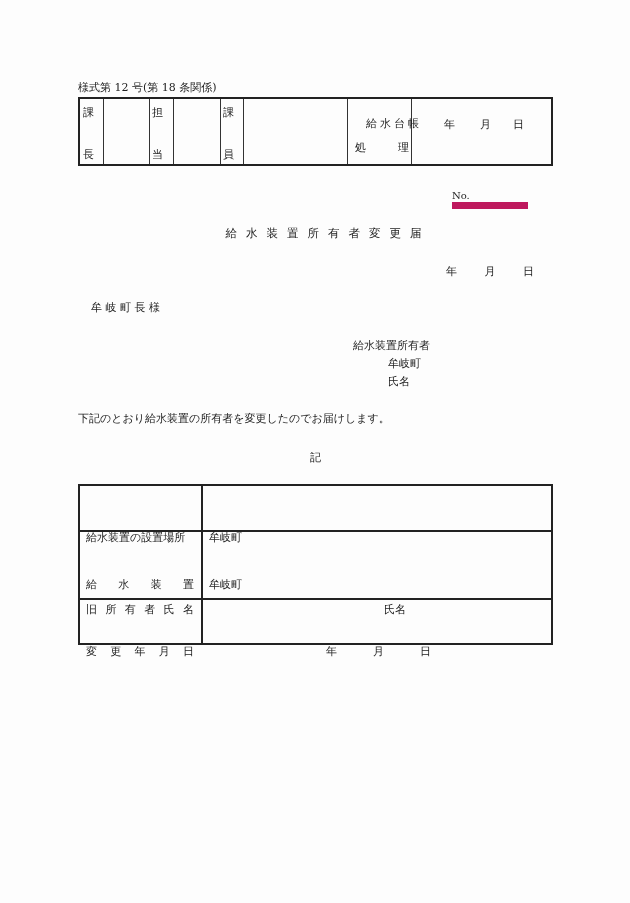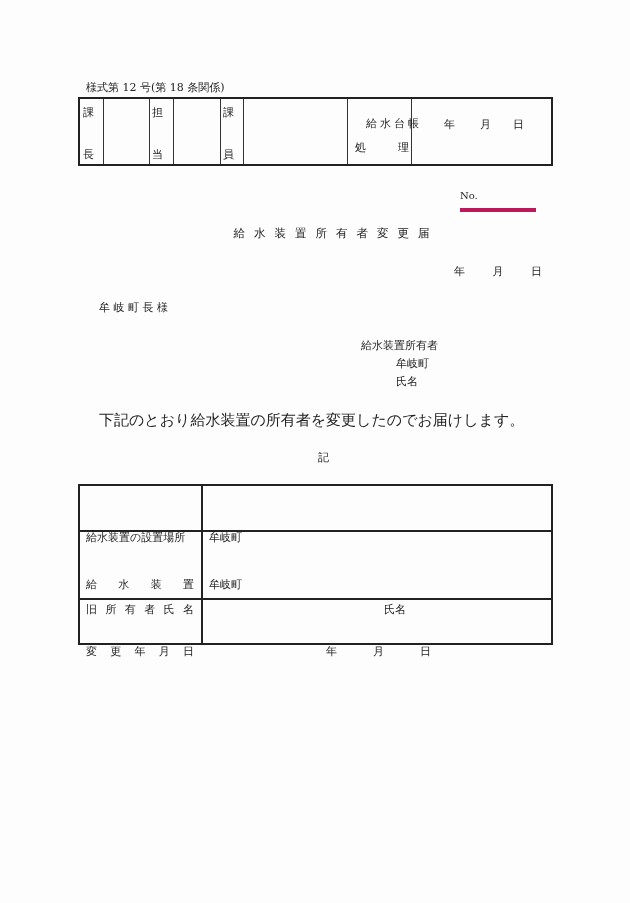--- a/index.html
+++ b/index.html
@@ -5,45 +5,45 @@
     html, body { margin: 0; padding: 0; }
     body {
       width: 630px; height: 903px;
       background: #fdfdfd;
       position: relative;
       overflow: hidden;
       font-family: "DejaVu Serif", "Liberation Serif", serif;
       color: #222;
       font-size: 11px;
     }
-    .abs { position: absolute; white-space: nowrap; margin-left: 8px; }
+    .abs { position: absolute; white-space: nowrap; }
     .form-no { left: 78px; top: 80px; font-size: 11px; }
 
     
     .top-table {
       position: absolute; left: 78px; top: 97px;
       width: 475px; height: 69px;
       border: 2px solid #222; box-sizing: border-box;
     }
     .top-table .vline { position: absolute; top: 0; bottom: 0; width: 1px; background: #333; }
     .top-table .cell-text { position: absolute; font-size: 11px; }
 
     .no-line {
       left: 452px; top: 190px; width: 76px;
-      border-bottom: 4px solid #be185d; font-size: 10px; padding-bottom: 7px;
+      border-bottom: 7px solid #be185d; font-size: 10px; padding-bottom: 1px;
     }
     .title { left: 0; width: 630px; text-align: center; top: 226px; font-size: 11.5px; letter-spacing: 9px; padding-left: 13px; }
     .title span { display: inline-block; }
     .date-right { top: 264px; left: 446px; font-size: 11px; }
     .date-right span { display: inline-block; }
     .addressee { top: 300px; left: 91px; font-size: 11px; }
     .owner-label { top: 338px; left: 353px; font-size: 11px; }
     .owner-town { top: 356px; left: 388px; font-size: 11px; }
     .owner-name { top: 374px; left: 388px; font-size: 11px; }
-    .statement { top: 411px; left: 91px; font-size: 15px; font-family: Liberation Mono, monospace; }
+    .statement { top: 411px; left: 78px; font-size: 11px; font-family: Liberation Mono, monospace; }
     .ki { top: 450px; left: 310px; font-size: 11px; }
 
     
     .detail-table {
       position: absolute; left: 78px; top: 484px;
       width: 475px; height: 161px;
       border: 2px solid #222; box-sizing: border-box;
     }
     .detail-table .hline { position: absolute; left: 0; right: 0; height: 2px; background: #222; }
     .detail-table .vdiv { position: absolute; top: 0; bottom: 0; left: 121px; width: 2px; background: #222; }

